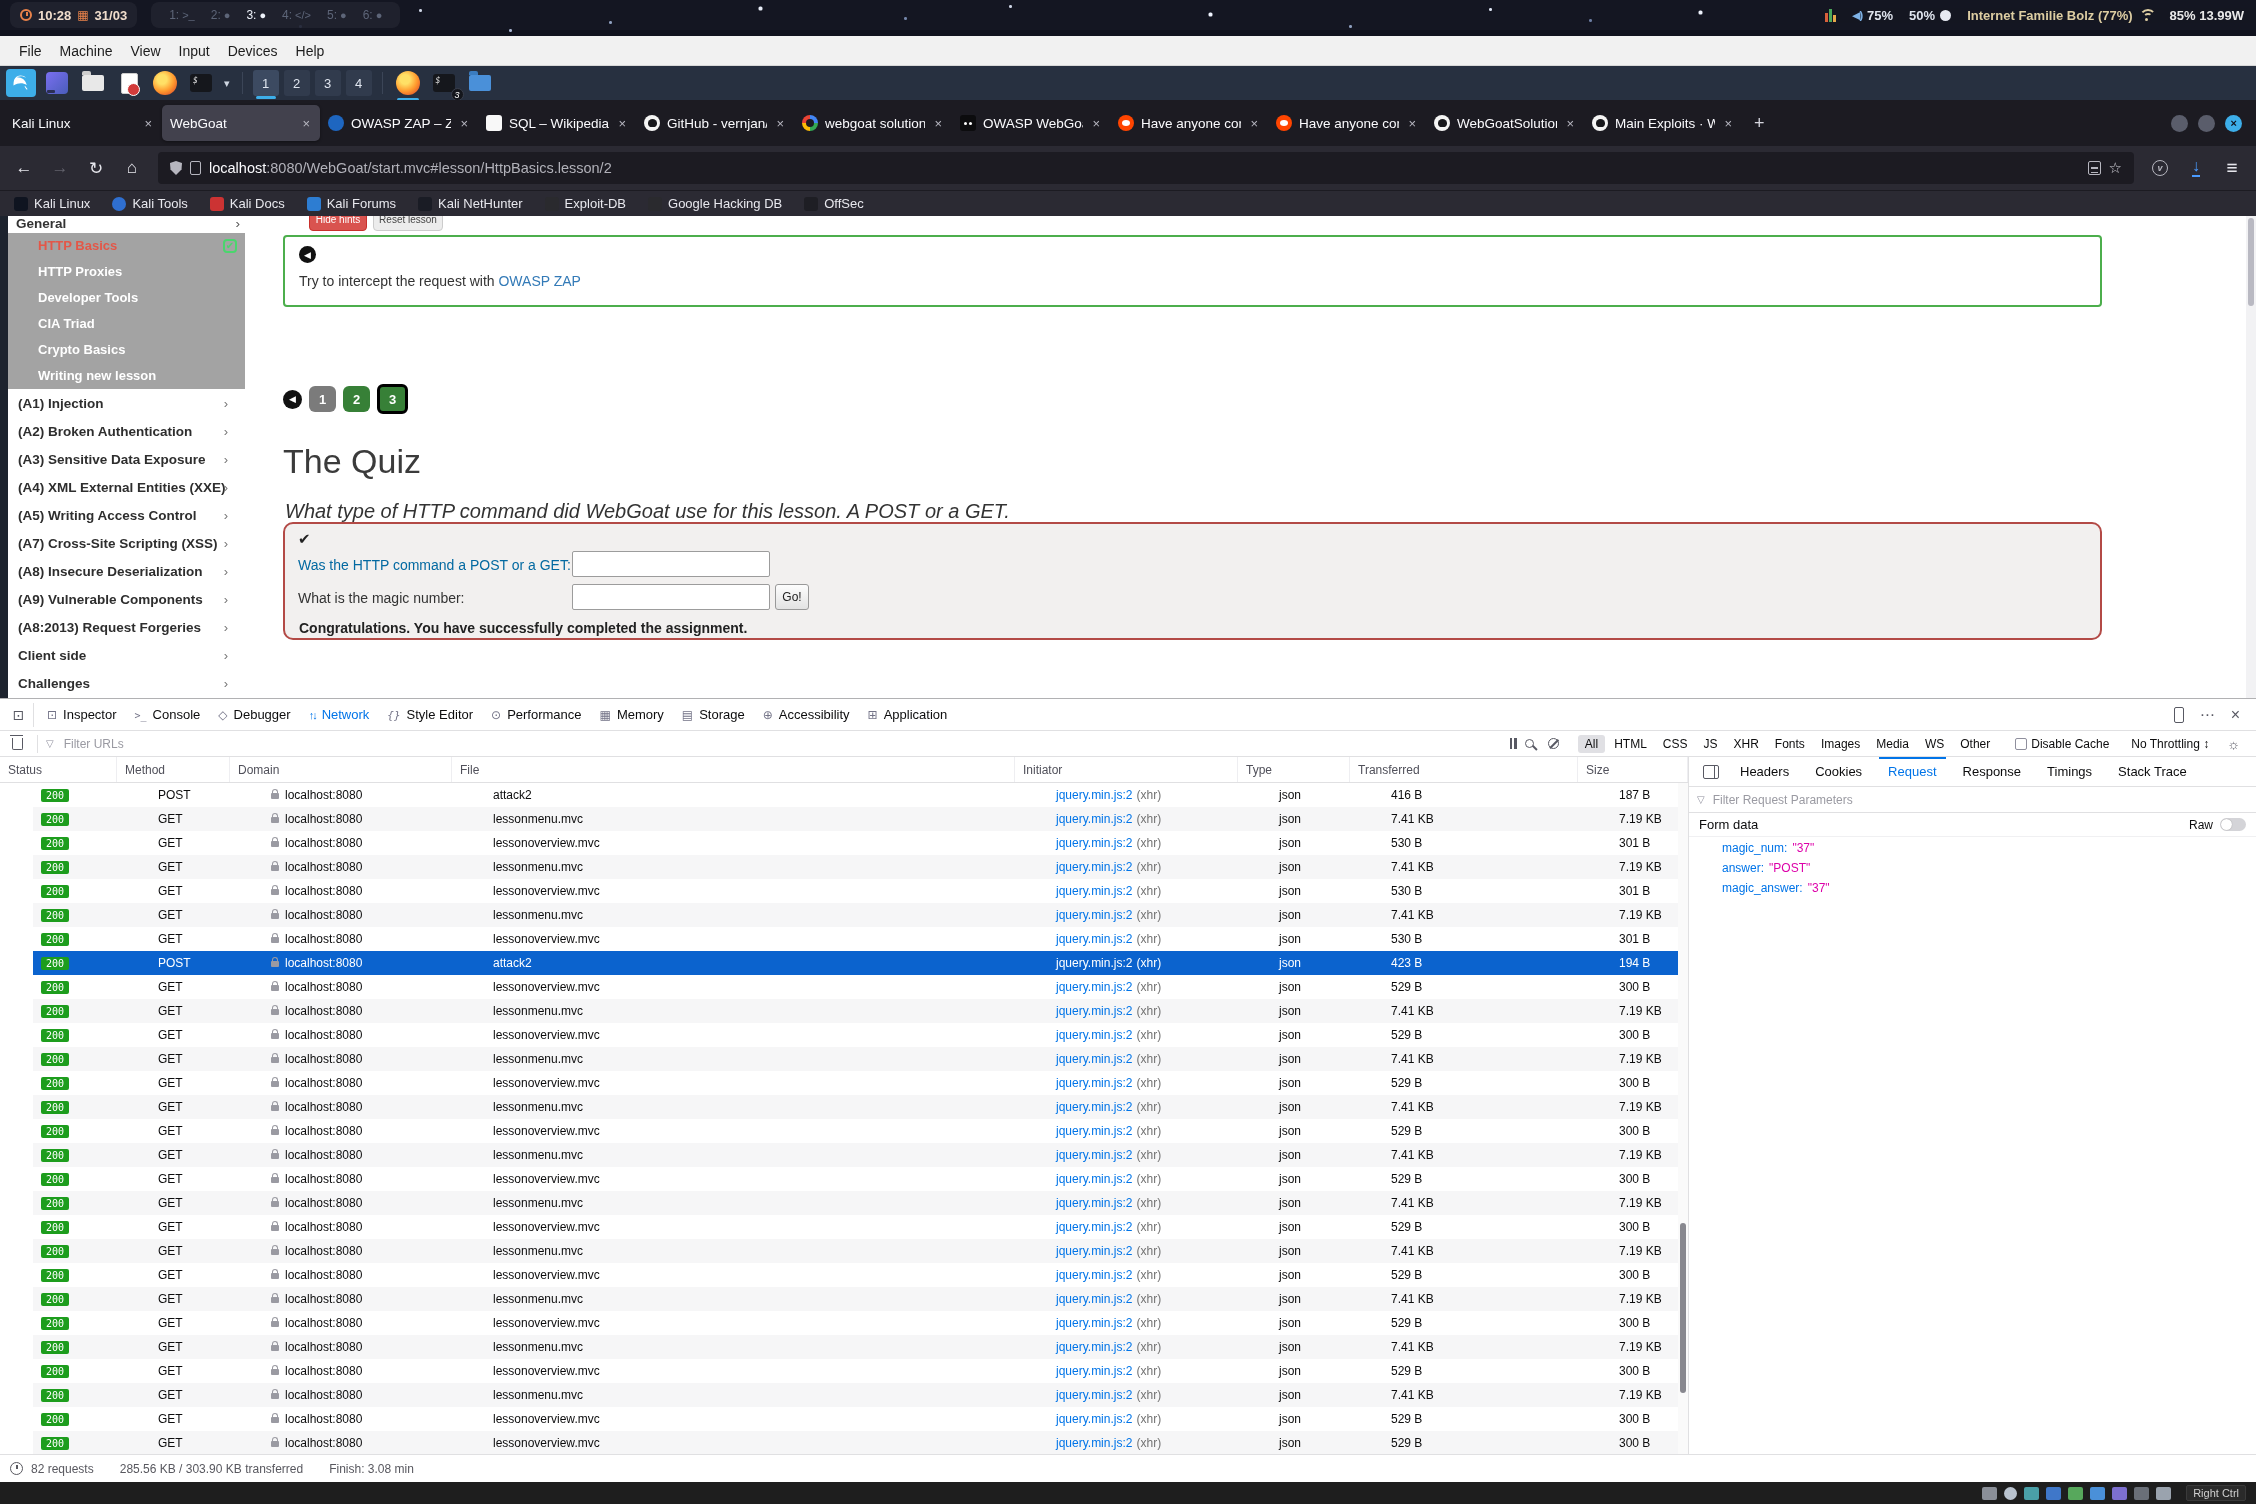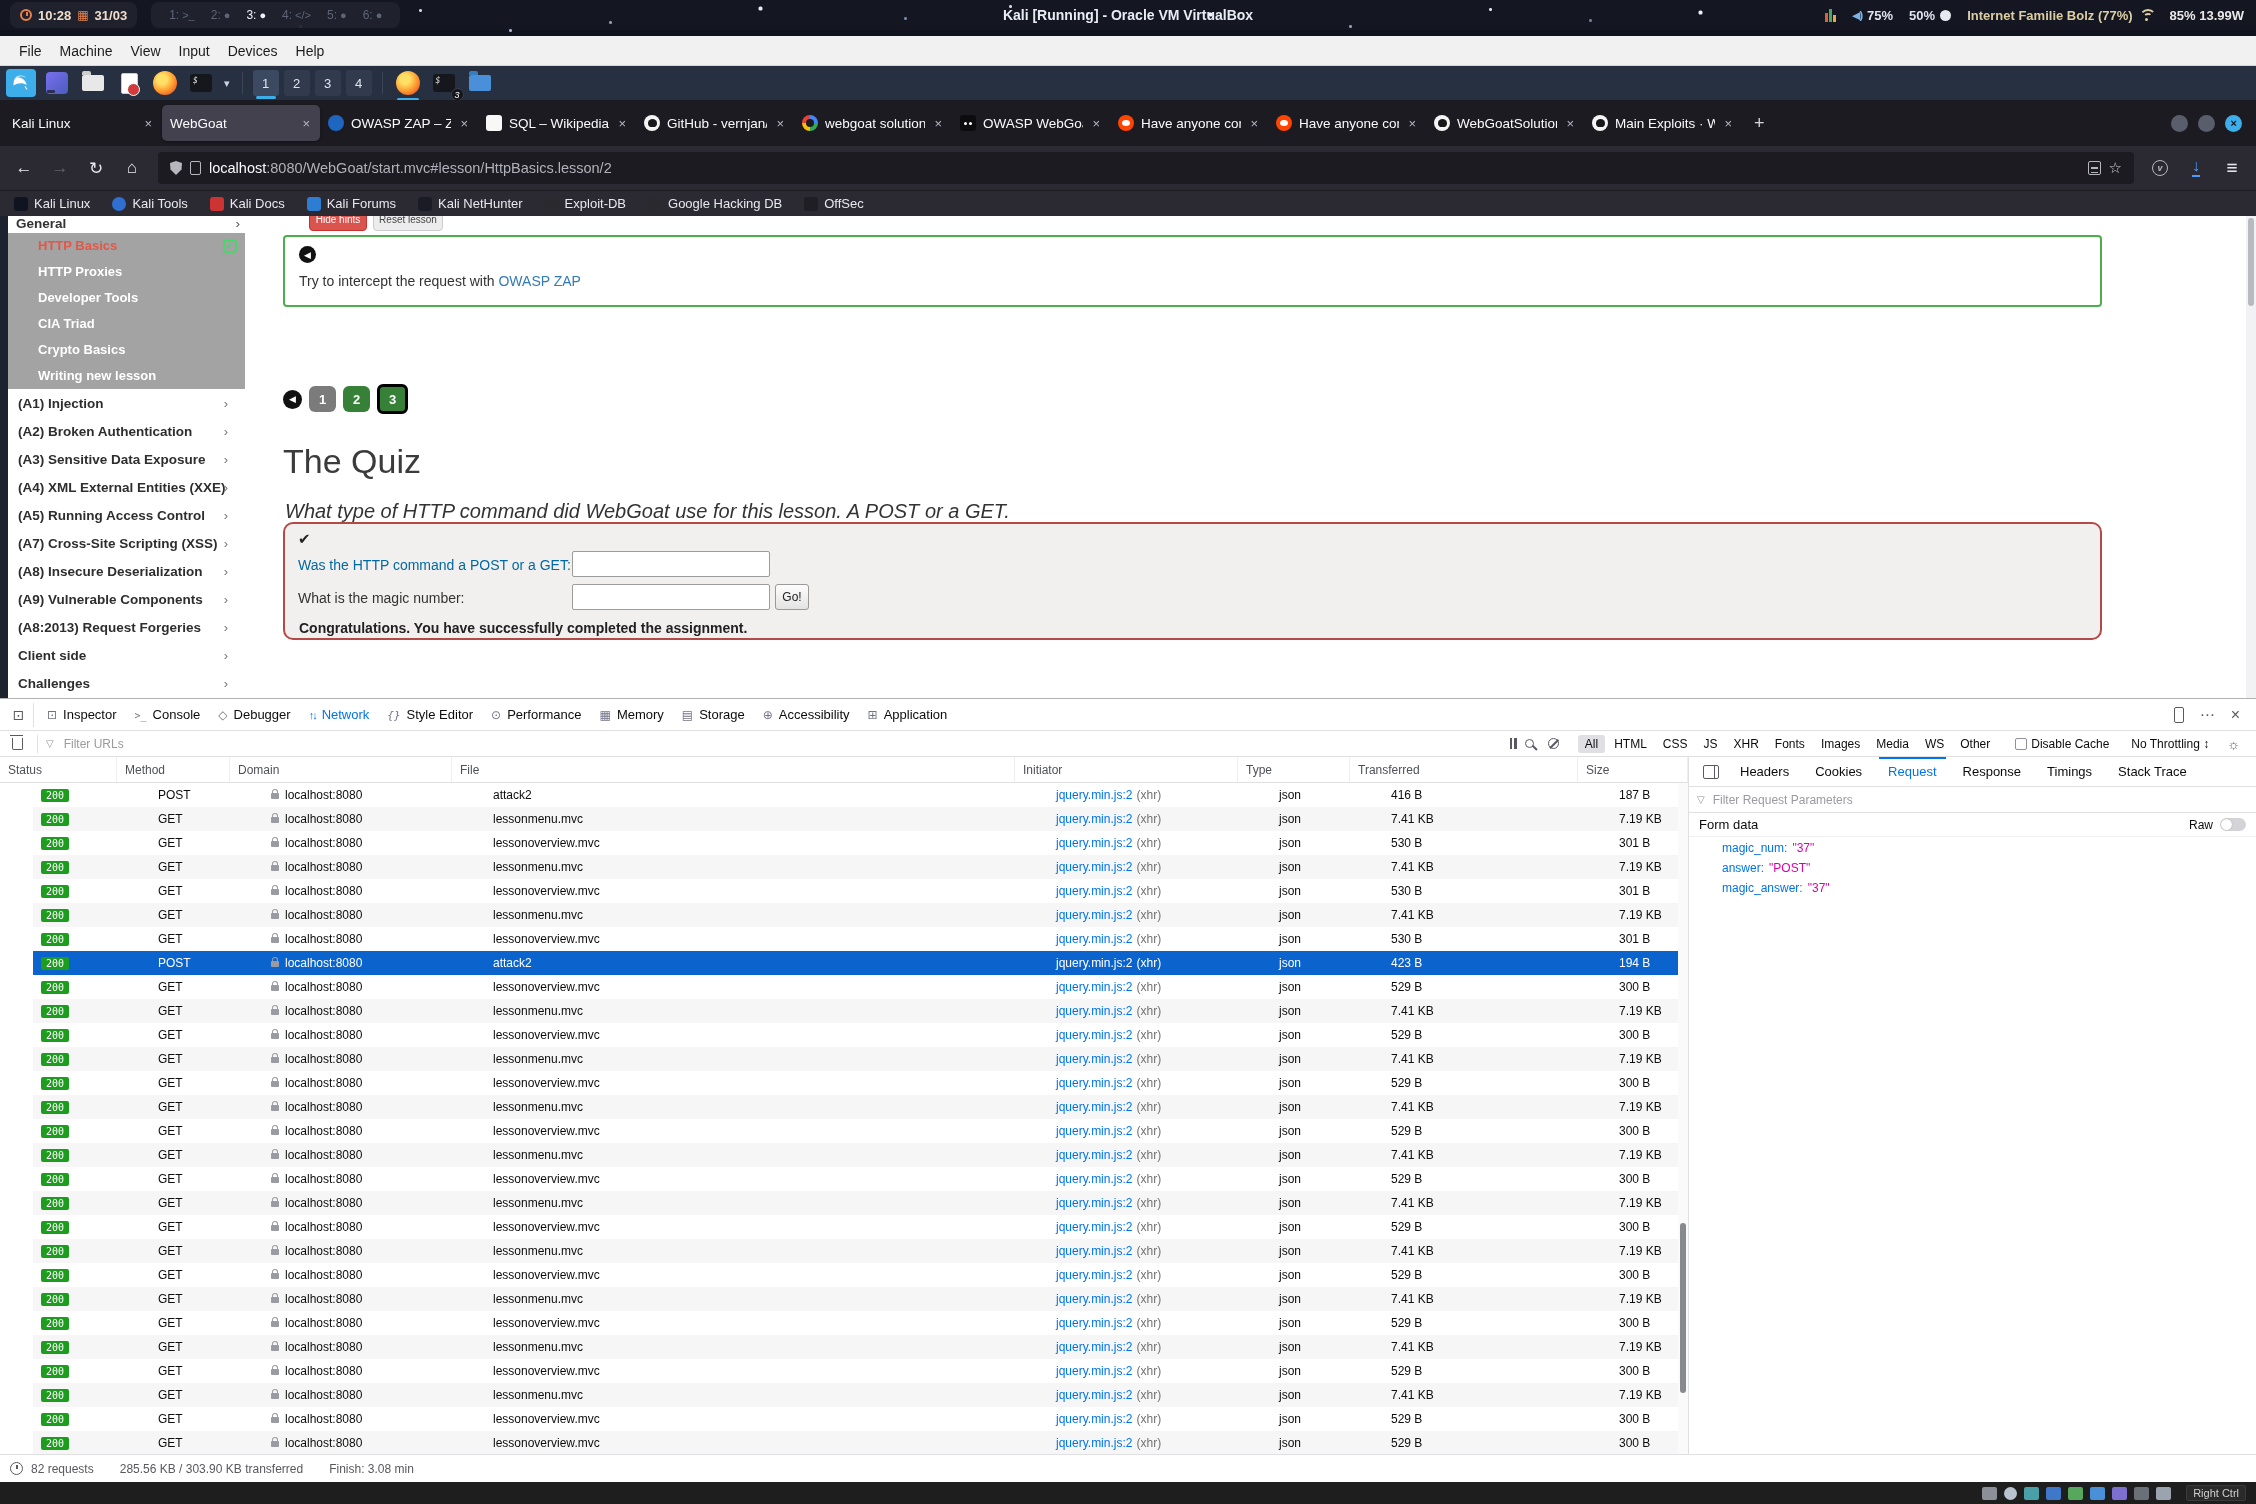--- a/index.html
+++ b/index.html
@@ -274,21 +274,20 @@
         </span>
         <span class="ws">
           <span class="ws-l">5:</span>
           <span class="ws-g">●</span>
         </span>
         <span class="ws">
           <span class="ws-l">6:</span>
           <span class="ws-g">●</span>
         </span>
       </div>
-    <div class="kp-title">Kali [Running] - Oracle VM VirtualBox</div>
     <div class="kp-right">
       <span class="kp-applet">
           <i></i>
           <i></i>
           <i></i>
         </span>
       <span class="kp-item">
         <span class="spk">◀)</span>
         <span>75%</span>
       </span>
@@ -531,21 +530,21 @@
         </div>
         <div class="sb-item">
           <span>(A3) Sensitive Data Exposure</span>
           <span class="chev">›</span>
         </div>
         <div class="sb-item">
           <span>(A4) XML External Entities (XXE)</span>
           <span class="chev">›</span>
         </div>
         <div class="sb-item">
-          <span>(A5) Running Access Control</span>
+          <span>(A5) Writing Access Control</span>
           <span class="chev">›</span>
         </div>
         <div class="sb-item">
           <span>(A7) Cross-Site Scripting (XSS)</span>
           <span class="chev">›</span>
         </div>
         <div class="sb-item">
           <span>(A8) Insecure Deserialization</span>
           <span class="chev">›</span>
         </div>

